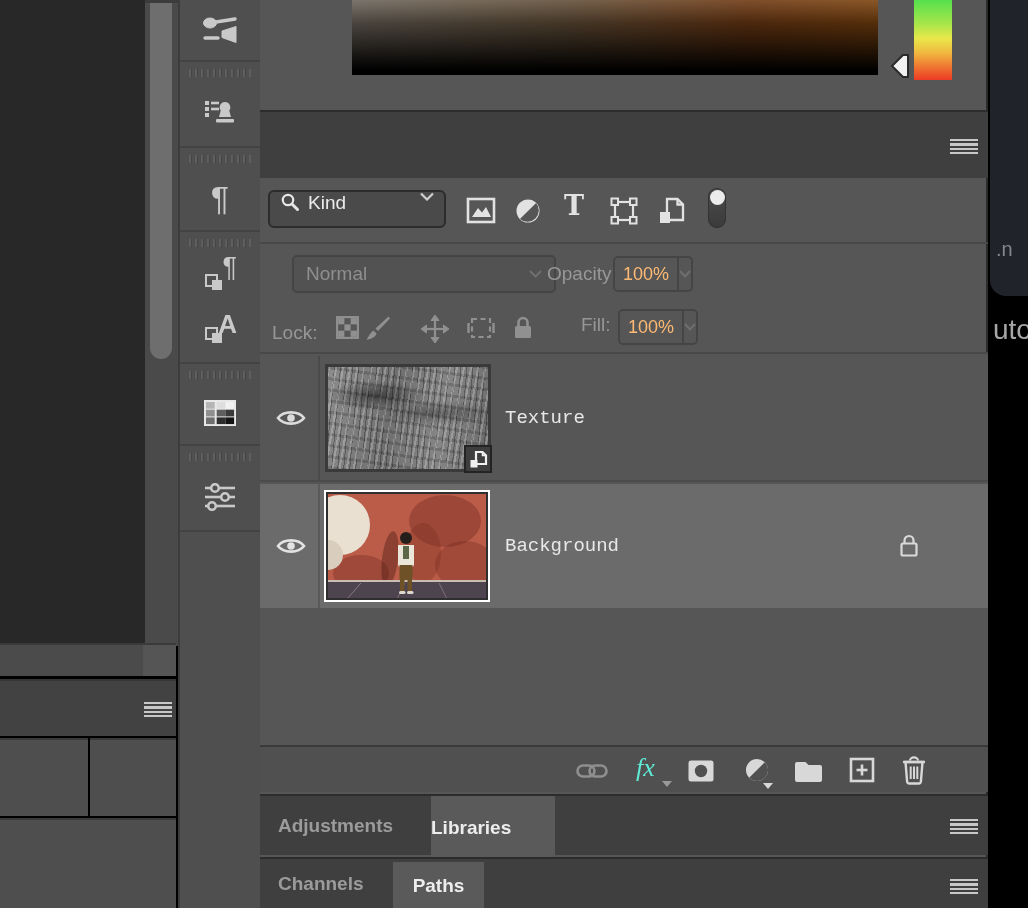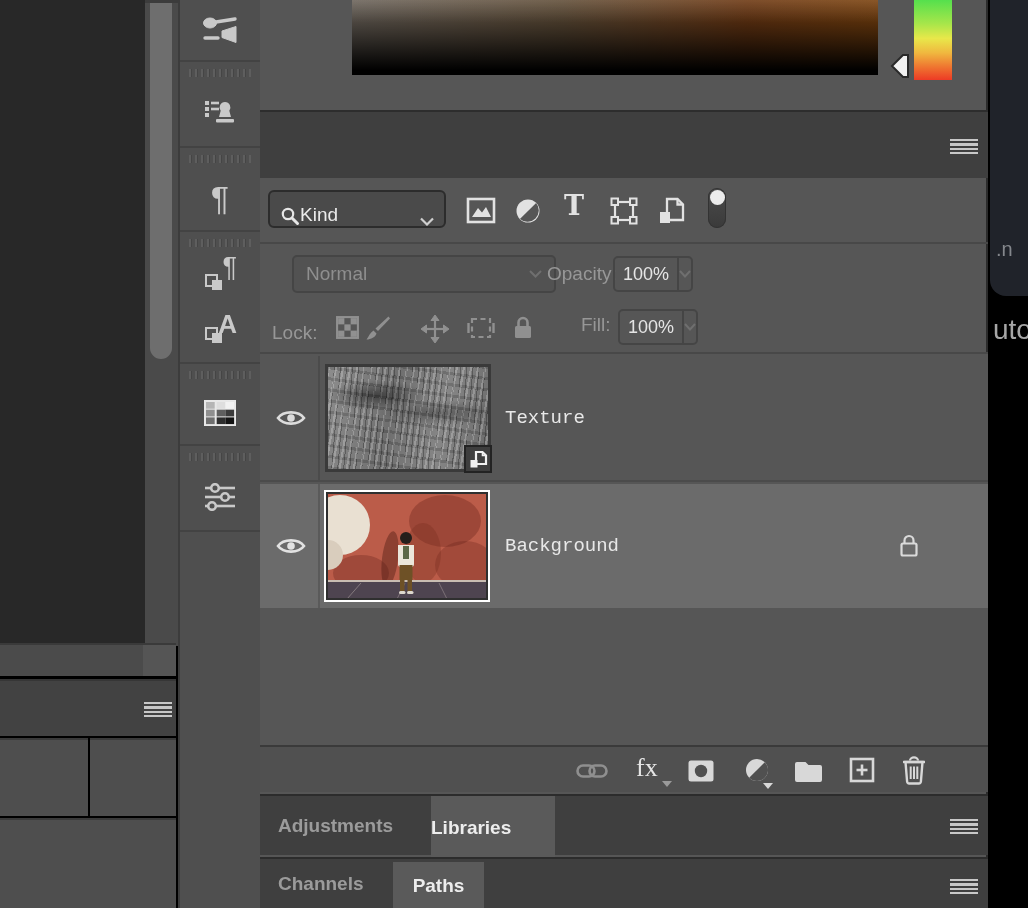--- a/index.html
+++ b/index.html
@@ -40,36 +40,36 @@
   
   #layers-tabbar{left:0;top:110px;width:728px;height:68px;background:#3f3f3f;border-top:2px solid #2d2d2d;box-sizing:border-box;}
   #layers-tab{left:0;top:2px;width:112px;height:66px;background:#565656;display:flex;align-items:center;padding-left:20px;box-sizing:border-box;}
   .tab-label{font-size:19px;font-weight:bold;color:#ededed;}
   .tab-label.inactive{color:#9b9b9b;}
   .hamburger{width:28px;height:15px;background:repeating-linear-gradient(to bottom,#c8c8c8 0 2.2px,rgba(0,0,0,0) 2.2px 4.4px);cursor:pointer;}
   #layers-menu{left:690px;top:27px;}
 
   
   #filter-row{left:0;top:178px;width:728px;height:66px;border-bottom:2px solid #484848;box-sizing:border-box;}
-  #kind-dd{left:8px;top:12px;width:178px;height:38px;background:#4a4a4a;border:2px solid #2c2c2c;border-radius:6px;box-sizing:border-box;display:flex;align-items:flex-end;padding:0 10px;cursor:pointer;}
+  #kind-dd{left:8px;top:12px;width:178px;height:38px;background:#4a4a4a;border:2px solid #2c2c2c;border-radius:6px;box-sizing:border-box;display:flex;align-items:flex-start;gap:8px;padding:0 10px;cursor:pointer;}
   #kind-dd .lbl{font-size:19px;color:#ebebeb;flex:1;}
   .f-icon{top:19px;color:#e2e2e2;cursor:pointer;}
   .f-text{font-family:"DejaVu Serif","Liberation Serif",serif;font-weight:bold;font-size:27px;color:#e2e2e2;line-height:1;top:14px;}
   #toggle-pill{left:448px;top:10px;width:18px;height:40px;border-radius:10px;background:linear-gradient(#4c4c4c,#3a3a3a);box-shadow:inset 0 0 0 1px #333;cursor:pointer;}
   #toggle-pill .knob{position:absolute;left:1.5px;top:1.5px;width:15px;height:15px;border-radius:50%;background:#ececec;}
 
   
   #blend-row{left:0;top:246px;width:728px;height:56px;}
   .dd-disabled{background:#525252;border:2px solid #454545;border-radius:5px;box-sizing:border-box;display:flex;align-items:center;color:#8f8f8f;margin-left:24px;}
   #blend-dd{left:8px;top:9px;width:264px;height:38px;padding:0 12px;justify-content:space-between;font-size:19px;}
   .chev-dim{color:#6f6f6f;}
   .gray-label{font-size:19px;color:#979797;}
   #opacity-label{left:287px;top:17px;}
   .value-box{border:2px solid #454545;border-radius:5px;box-sizing:border-box;display:flex;align-items:stretch;height:36px;}
-  .value-box .val{flex:1;display:flex;align-items:center;padding:0 8px;font-size:18px;color:#e5e5e5;}
+  .value-box .val{flex:1;display:flex;align-items:center;padding:0 8px;font-size:18px;color:#fdba74;}
   .value-box .chev-seg{width:26px;border-left:2px solid #454545;display:flex;align-items:center;justify-content:center;}
   #opacity-box{left:353px;top:10px;width:80px;position:absolute;}
   #lock-row{left:0;top:302px;width:728px;height:52px;border-bottom:2px solid #484848;box-sizing:border-box;}
   #lock-label{left:12px;top:20px;}
   .l-icon{top:13px;color:#909090;cursor:pointer;}
   #fill-label{left:321px;top:12px;}
   #fill-box{left:358px;top:7px;width:80px;position:absolute;}
 
   
   #layer-list{left:0;top:354px;width:728px;height:391px;background:#565656;}
@@ -89,21 +89,21 @@
       linear-gradient(100deg,#8d8d8d,#6f6f6f 40%,#868686 70%,#6a6a6a);}
   .so-badge{position:absolute;right:-4px;bottom:-4px;width:28px;height:28px;background:#3e3e3e;border:2px solid #232323;box-sizing:border-box;display:flex;align-items:center;justify-content:center;}
   #row-background{top:130px;height:124px;background:#6b6b6b;}
   #thumb-background{position:absolute;left:64px;top:6px;width:166px;height:112px;background:#fff;box-sizing:border-box;padding:3px;cursor:pointer;}
   #thumb-background .inner{width:160px;height:106px;outline:2px solid #2f2f2f;outline-offset:-1px;}
   #bg-lock{position:absolute;left:638px;top:50%;transform:translateY(-50%);color:#dadada;}
 
   
   #actions-bar{left:0;top:745px;width:728px;height:47px;background:#505050;border-top:2px solid #3a3a3a;box-sizing:border-box;}
   .a-icon{position:absolute;top:11px;cursor:pointer;}
-  .fx-label{font-family:"Liberation Serif",serif;font-size:26px;color:#e5e5e5;line-height:1;}
+  .fx-label{font-style:italic;font-family:"Liberation Serif",serif;font-size:26px;color:#5eead4;line-height:1;}
   .mini-tri{position:absolute;width:0;height:0;border-left:5px solid rgba(0,0,0,0);border-right:5px solid rgba(0,0,0,0);border-top:6px solid #9a9a9a;}
 
   
   #adj-bar{left:0;top:794px;width:728px;height:61px;background:#3f3f3f;border-top:2px solid #2c2c2c;box-sizing:border-box;}
   #adj-label{position:absolute;left:18px;top:50%;transform:translateY(-50%);}
   #lib-tab{position:absolute;left:171px;top:0;width:124px;height:63px;background:#5a5a5a;display:flex;align-items:center;justify-content:flex-start;}
   #adj-menu{position:absolute;left:690px;top:23px;}
   #chan-bar{left:0;top:857px;width:728px;height:51px;background:#3f3f3f;border-top:2px solid #2c2c2c;box-sizing:border-box;}
   #chan-label{position:absolute;left:18px;top:50%;transform:translateY(-50%);}
   #paths-tab{position:absolute;left:133px;top:3px;width:91px;height:48px;background:#5a5a5a;display:flex;align-items:center;justify-content:center;}

